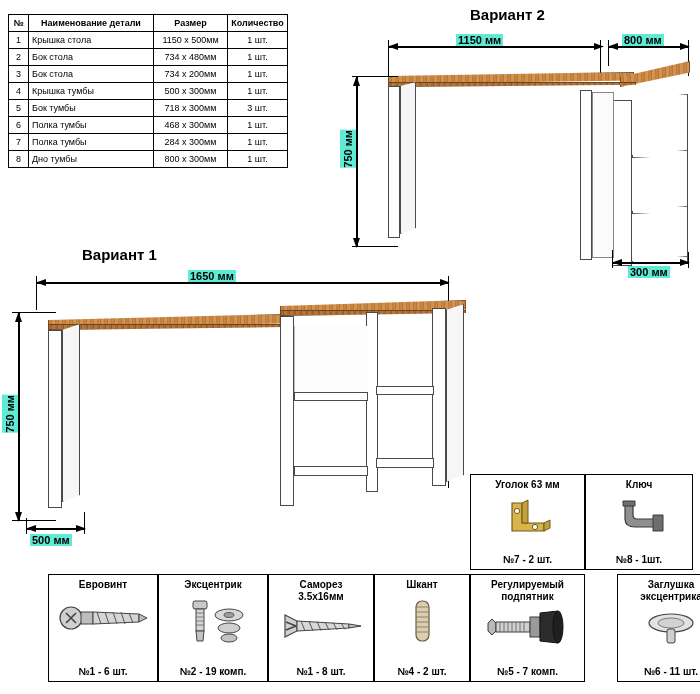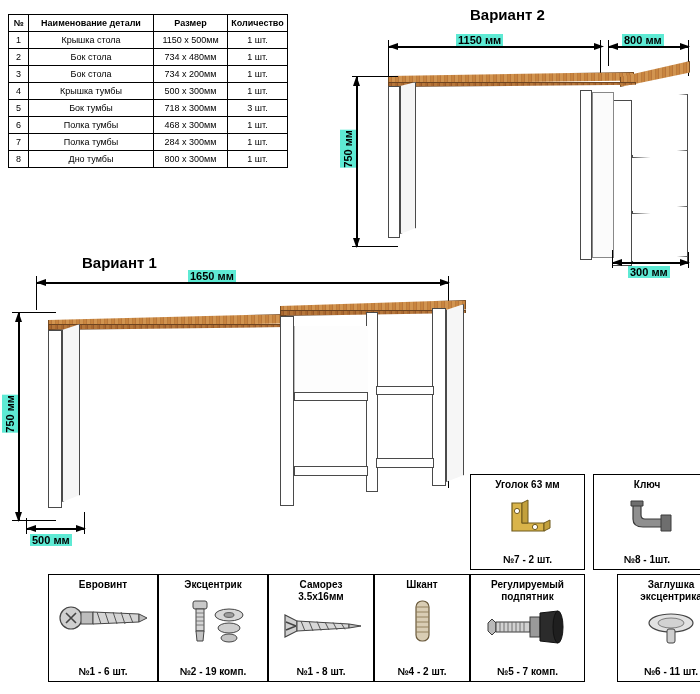--- a/index.html
+++ b/index.html
@@ -22,21 +22,21 @@
   }
   #parts-table th, #parts-table td {
     border: 1px solid #000;
     padding: 1px 3px;
     height: 17px;
     line-height: 14px;
     white-space: nowrap;
   }
   #parts-table th { font-weight: bold; text-align: center; }
   #parts-table td.num { text-align: center; width: 20px; }
-  #parts-table td.name { text-align: center; width: 125px; }
+  #parts-table td.name { text-align: left; width: 125px; }
   #parts-table td.size { text-align: center; width: 74px; }
   #parts-table td.qty  { text-align: center; width: 60px; }
 
   
   .heading {
     font-size: 15px; font-weight: bold;
   }
 
   
   .panel { background:#ffffff; border:1.4px solid #4a4a4a; }
@@ -206,21 +206,21 @@
 
 <div class="abs dimline h" style="left:612px; top:262px; width:76px;"></div>
 <div class="abs tick v" style="left:612px; top:250px; height:18px;"></div>
 <div class="abs tick v" style="left:688px; top:252px; height:16px;"></div>
 <svg class="abs" style="left:610px; top:257px;" width="82" height="11">
   <polygon points="2,5.5 12,2 12,9" fill="#000"></polygon>
   <polygon points="80,5.5 70,2 70,9" fill="#000"></polygon>
 </svg>
 <div class="abs dimlabel" style="left:628px; top:266px;">300 мм</div>
 
-<div class="abs heading" style="left:82px; top:254px;">Вариант 1</div>
+<div class="abs heading" style="left:82px; top:246px;">Вариант 1</div>
 
 <div class="abs dimline h" style="left:36px; top:282px; width:412px;"></div>
 <div class="abs tick v" style="left:36px; top:276px; height:34px;"></div>
 <div class="abs tick v" style="left:448px; top:276px; height:212px;"></div>
 <svg class="abs" style="left:34px; top:277px;" width="418" height="11">
   <polygon points="2,5.5 12,2 12,9" fill="#000"></polygon>
   <polygon points="416,5.5 406,2 406,9" fill="#000"></polygon>
 </svg>
 <div class="abs dimlabel" style="left:188px; top:270px;">1650 мм</div>
 
@@ -279,21 +279,21 @@
       <path d="M12 6 L12 34 L44 34 L44 26 L22 26 L22 6 Z" fill="#d9b44a" stroke="#6f5a1c" stroke-width="1.2"></path>
       <circle cx="17" cy="14" r="2.6" fill="#fff" stroke="#6f5a1c" stroke-width="1"></circle>
       <circle cx="35" cy="30" r="2.6" fill="#fff" stroke="#6f5a1c" stroke-width="1"></circle>
       <path d="M22 6 L28 3 L28 26 L22 26 Z" fill="#c2a03c" stroke="#6f5a1c" stroke-width="1"></path>
       <path d="M44 26 L50 23 L50 31 L44 34 Z" fill="#c2a03c" stroke="#6f5a1c" stroke-width="1"></path>
     </svg>
   </div>
   <div class="hw-caption">№7 - 2 шт.</div>
 </div>
 
-<div class="abs hw-box" style="left:585px; top:474px; width:108px; height:96px;margin-left:8px;">
+<div class="abs hw-box" style="left:585px; top:474px; width:108px; height:96px;">
   <div class="hw-title">Ключ</div>
   <div class="hw-art">
     <svg width="60" height="46" viewBox="0 0 60 46">
       <path d="M16 6 L16 22 Q16 30 26 30 L46 30 L46 22 L28 22 Q24 22 24 18 L24 6 Z" fill="#8f8f8f" stroke="#3a3a3a" stroke-width="1.2"></path>
       <path d="M14 4 L26 4 L26 9 L14 9 Z" fill="#6e6e6e" stroke="#3a3a3a" stroke-width="1"></path>
       <path d="M44 18 L54 18 L54 34 L44 34 Z" fill="#6e6e6e" stroke="#3a3a3a" stroke-width="1"></path>
     </svg>
   </div>
   <div class="hw-caption">№8 - 1шт.</div>
 </div>

